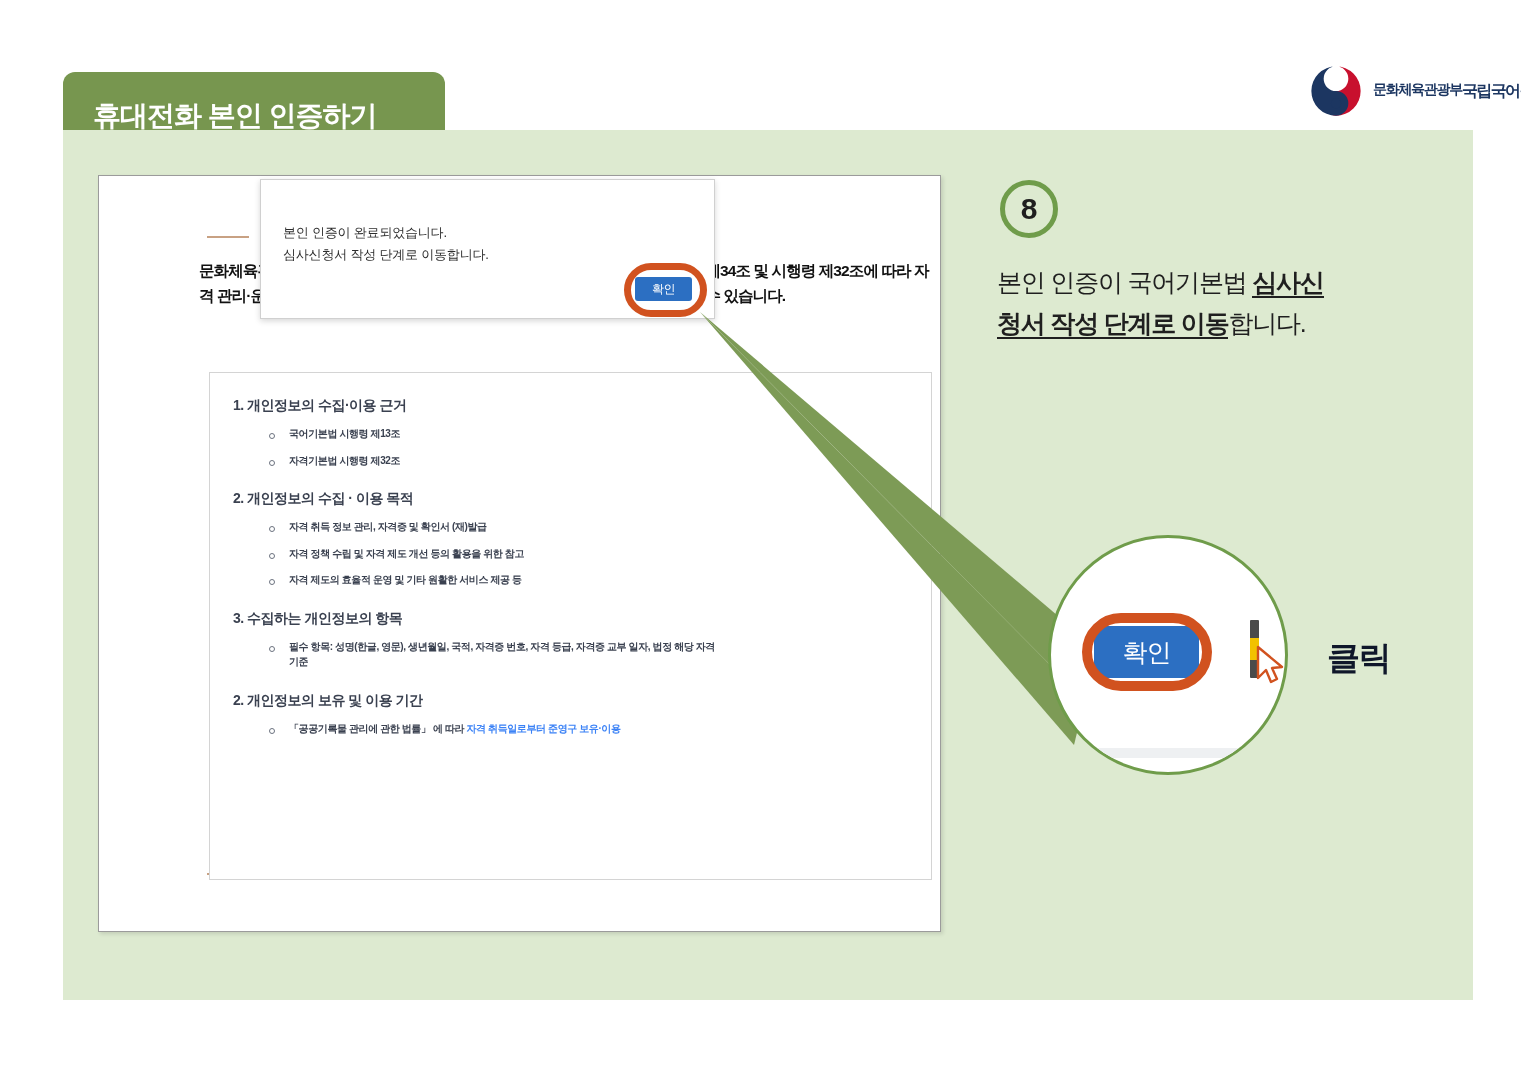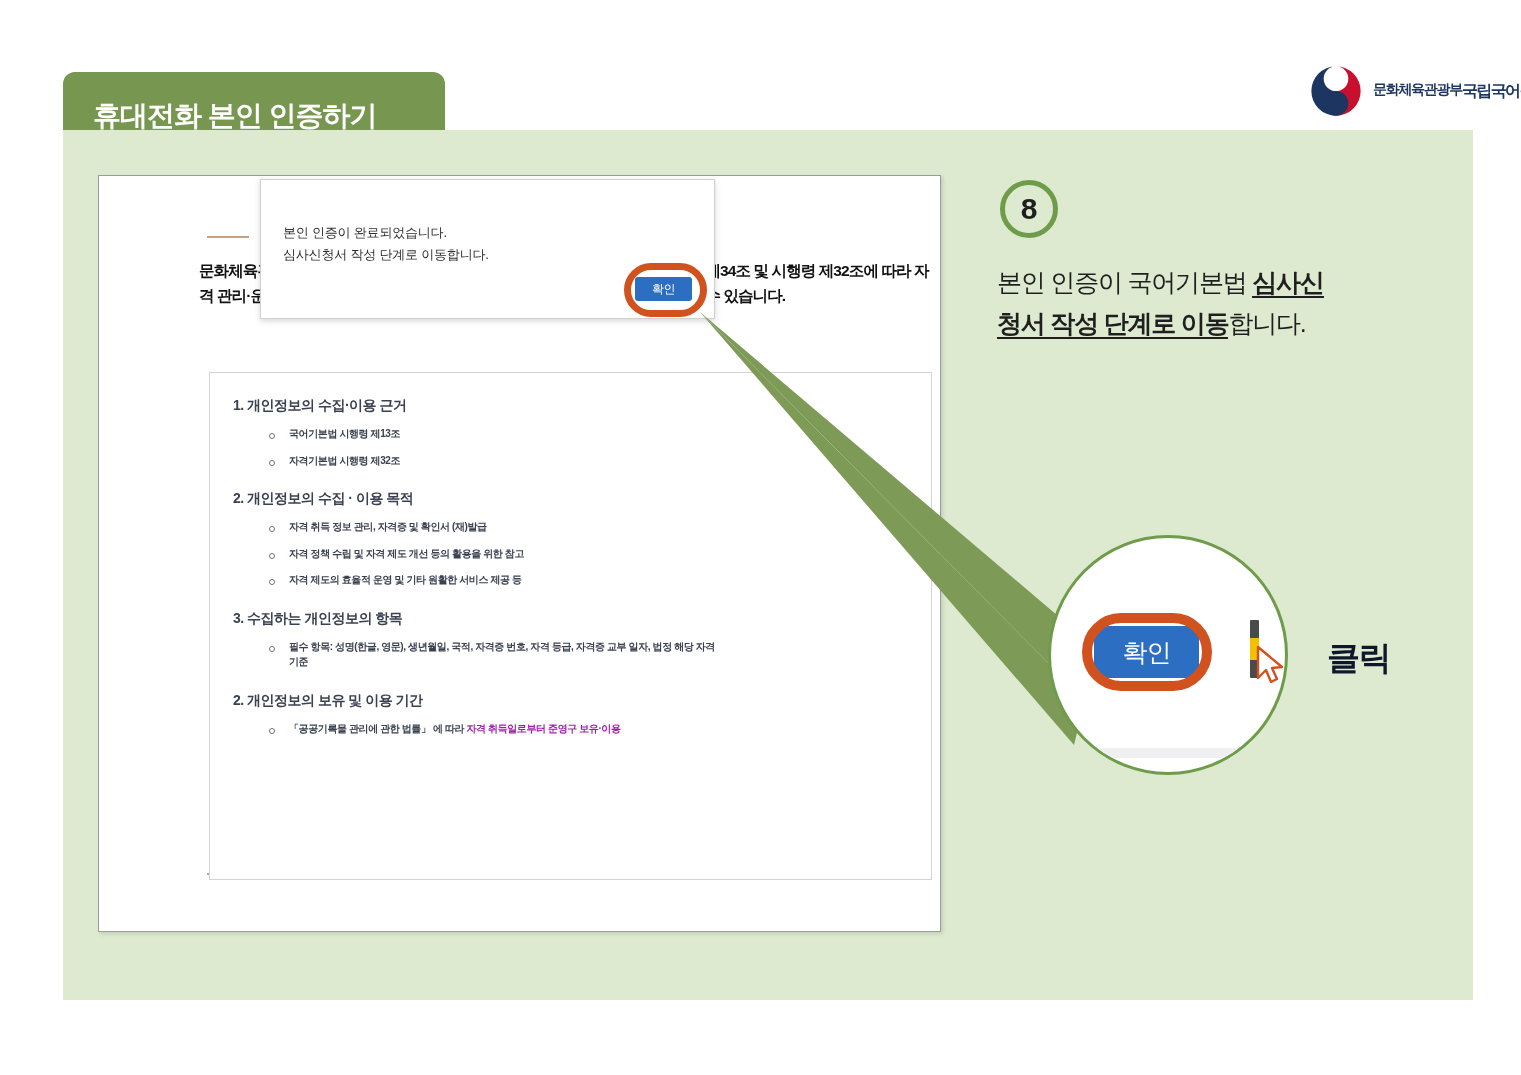--- a/index.html
+++ b/index.html
@@ -180,21 +180,21 @@
     width: 6px;
     height: 6px;
     border: 1px solid #6c7380;
     border-radius: 50%;
     box-sizing: border-box;
   }
   .c-item .wrapline {
     display: block;
     white-space: nowrap;
   }
-  .c-red { color: #a21caf; }
+  .c-red { color: #3b82f6; }
 
   .agree-row {
     position: absolute;
     left: 0;
     top: 710px;
     width: 100%;
     display: flex;
     align-items: center;
     justify-content: center;
     gap: 6px;

